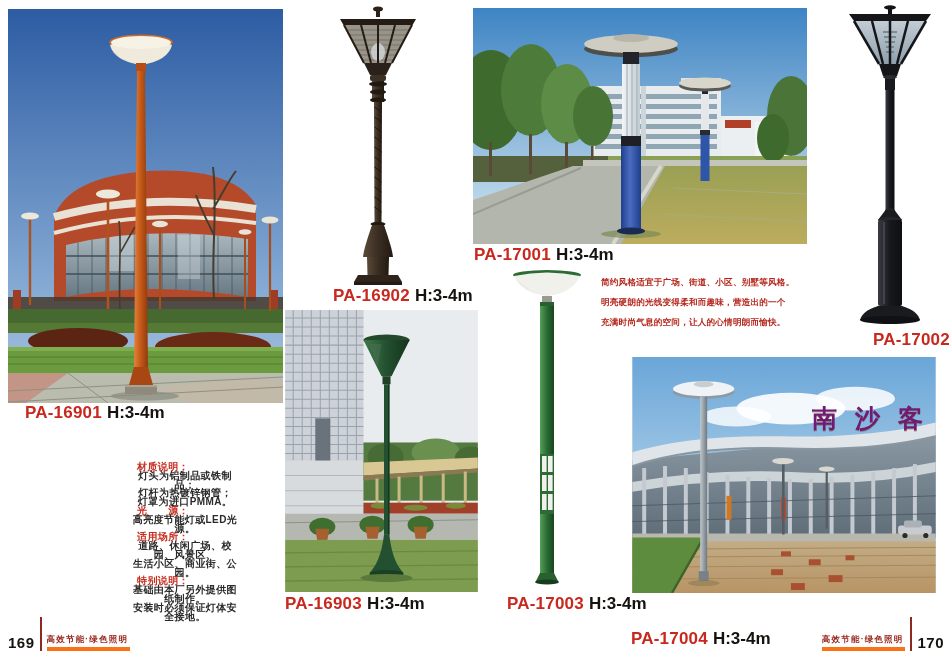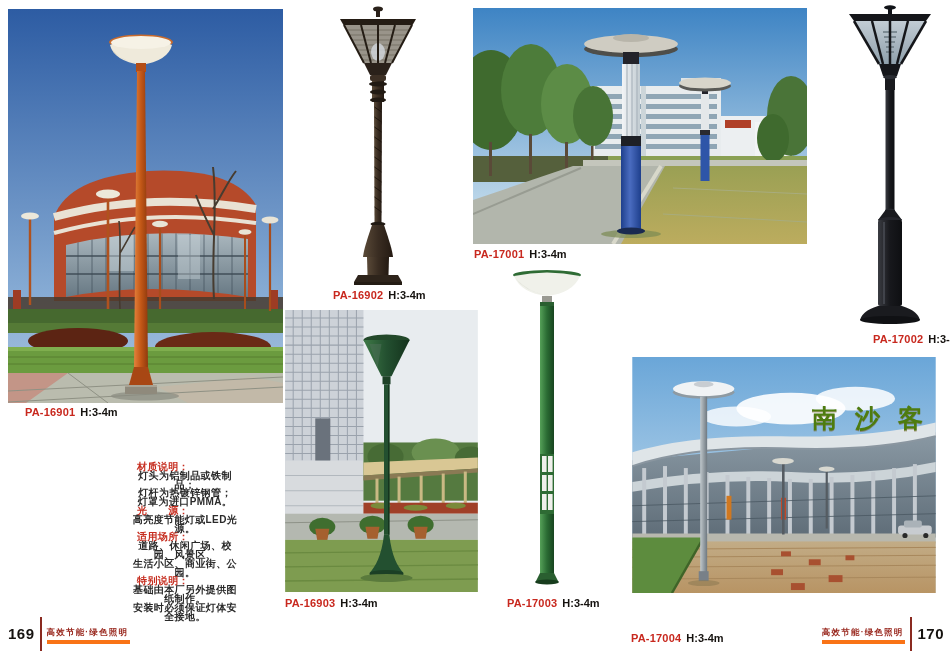--- a/index.html
+++ b/index.html
@@ -7,45 +7,45 @@
   body {
     width:950px; height:654px; position:relative; overflow:hidden;
     font-family:"Liberation Sans","DejaVu Sans",sans-serif;
   }
   .spread { position:relative; width:950px; height:654px; background:#fff; }
   .abs { position:absolute; }
   figure { display:block; }
   figure svg { display:block; width:100%; height:100%; }
 
   
-  .product-label { font-size:11px; font-weight:bold; white-space:nowrap; line-height:15px; }
+  .product-label { font-size:17px; font-weight:bold; white-space:nowrap; line-height:15px; }
   .product-label .code { color:#c8281e; letter-spacing:0.2px; }
   .product-label .ht { color:#15120f; font-weight:bold; margin-left:5px; }
 
   
   .spec { left:88px; top:463px; width:150px; font-size:10px; line-height:8.8px; letter-spacing:0.4px; font-weight:bold;text-align:center; }
   .spec .red { color:#c62d1f; }
   .spec .blk { color:#2a2a2a;margin-left:44px; }
 
   
   .desc { left:601px; top:272px; width:190px; color:#b5271d; font-size:8.6px; font-weight:bold; letter-spacing:0.2px; }
   .desc div { line-height:20px; white-space:nowrap; }
 
   
-  .footer { top:617px; display:flex; align-items:center; }
+  .footer { top:617px; display:flex; align-items:flex-end; }
   .footer-left { left:8px; }
   .footer-right { right:6px; }
   .pagenum { font-size:15px; font-weight:bold; color:#15120f; letter-spacing:0.5px; line-height:16px; }
   .vline { width:2px; background:#8a2a20; height:34px; margin:0 5px; display:inline-block; }
   .slogan { color:#9a2a20; font-size:8.5px; font-weight:bold; letter-spacing:1.2px; line-height:10px;
             border-bottom:4px solid #f97316; padding:3px 2px 3px 0; white-space:nowrap; }
 
   
   .building-sign {
-    left:812px; top:402px; width:130px; color:#4d7c0f; font-size:25px; font-weight:bold;
+    left:812px; top:402px; width:130px; color:#701a75; font-size:25px; font-weight:bold;
     letter-spacing:18px; white-space:nowrap; font-family:"DejaVu Serif",serif;
     text-shadow:0 1px 0 rgba(120,85,30,.5);
   }
 </style>
 </head>
 <body>
 
 <div class="spread">
 
   <figure class="abs" style="left:8px; top:9px; width:275px; height:394px;">
@@ -419,20 +419,25 @@
       <rect x="148" y="128" width="20" height="10" fill="#1e2026"></rect>
       <rect x="148" y="138" width="20" height="84" fill="url(#g4blue)"></rect>
       <ellipse cx="158" cy="226" rx="30" ry="4" fill="#7a8a52" opacity="0.7"></ellipse>
       <ellipse cx="158" cy="223" rx="14" ry="3.5" fill="#1a2a50"></ellipse>
     </svg>
   </figure>
   <div class="product-label abs" style="left:474px; top:247px;">
     <span class="code">PA-17001</span><span class="ht">H:3-4m</span>
   </div>
 
+  <div class="desc abs">
+    <div>简约风格适宜于广场、街道、小区、别墅等风格。</div>
+    <div>明亮硬朗的光线变得柔和而趣味，营造出的一个</div>
+    <div>充满时尚气息的空间，让人的心情明朗而愉快。</div>
+  </div>
 
   <figure class="abs" style="left:846px; top:4px; width:88px; height:328px;">
     <svg viewBox="0 0 88 328">
       <defs>
         <linearGradient id="g5glass" x1="0" y1="0" x2="0" y2="1">
           <stop offset="0" stop-color="#c2ccd4"></stop>
             <stop offset="1" stop-color="#8fa0ac"></stop>
         </linearGradient>
         <linearGradient id="g5pole" x1="0" y1="0" x2="1" y2="0">
           <stop offset="0" stop-color="#3a3c42"></stop>

